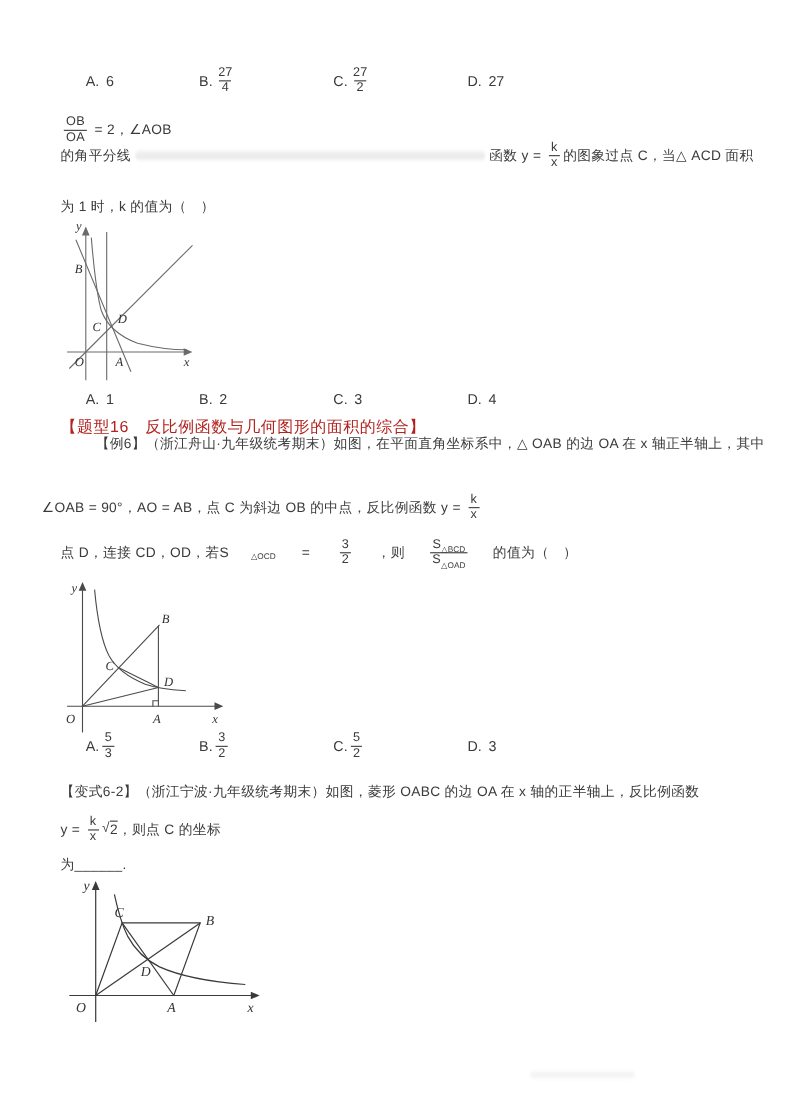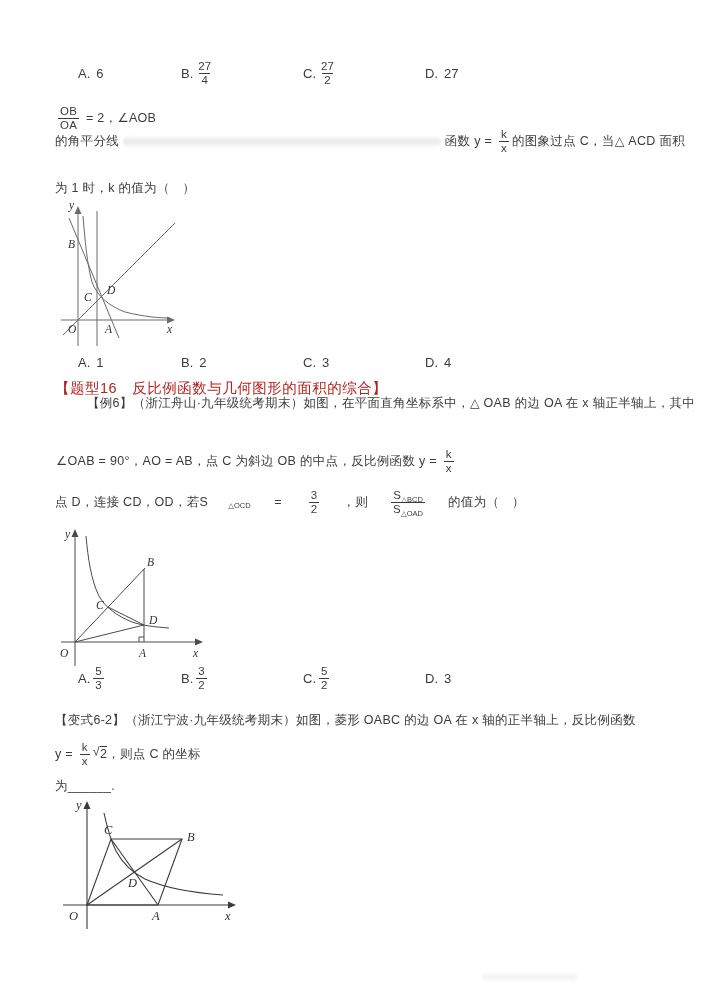--- a/index.html
+++ b/index.html
@@ -100,21 +100,21 @@
 <div class="optrow" style="top:352px;height:20px;">
   <div class="opt w1"><span>A.</span><span style="margin-left:6px;">1</span></div>
   <div class="opt w2"><span>B.</span><span style="margin-left:6px;">2</span></div>
   <div class="opt w2"><span>C.</span><span style="margin-left:6px;">3</span></div>
   <div class="opt"><span>D.</span><span style="margin-left:6px;">4</span></div>
 </div>
 
 <div class="abs heading" style="top:379px;left:55px;color:#b2231f;">【题型16　反比例函数与几何图形的面积的综合】</div>
 
 <div class="abs plain" style="top:395px;left:55px;margin-left:32px;">【例6】（浙江舟山·九年级统考期末）如图，在平面直角坐标系中，△ OAB 的边 OA 在 x 轴正半轴上，其中</div>
-<div class="abs line" style="top:443px;left:56px;width:630px;height:36px;">
+<div class="abs line" style="top:443px;left:38px;width:630px;height:36px;">
   <span>∠OAB = 90°，AO = AB，点 C 为斜边 OB 的中点，反比例函数 y = </span>
   <span class="frac"><span class="num">k</span><span class="den">x</span></span>
 </div>
 <div class="abs line" style="top:480px;left:55px;width:630px;height:44px;gap:20px;">
   <span>点 D，连接 CD，OD，若S</span>
   <span class="ssub">△OCD</span>
   <span> = </span>
   <span class="frac"><span class="num">3</span><span class="den">2</span></span>
   <span>，则</span>
   <span class="bigfrac">

